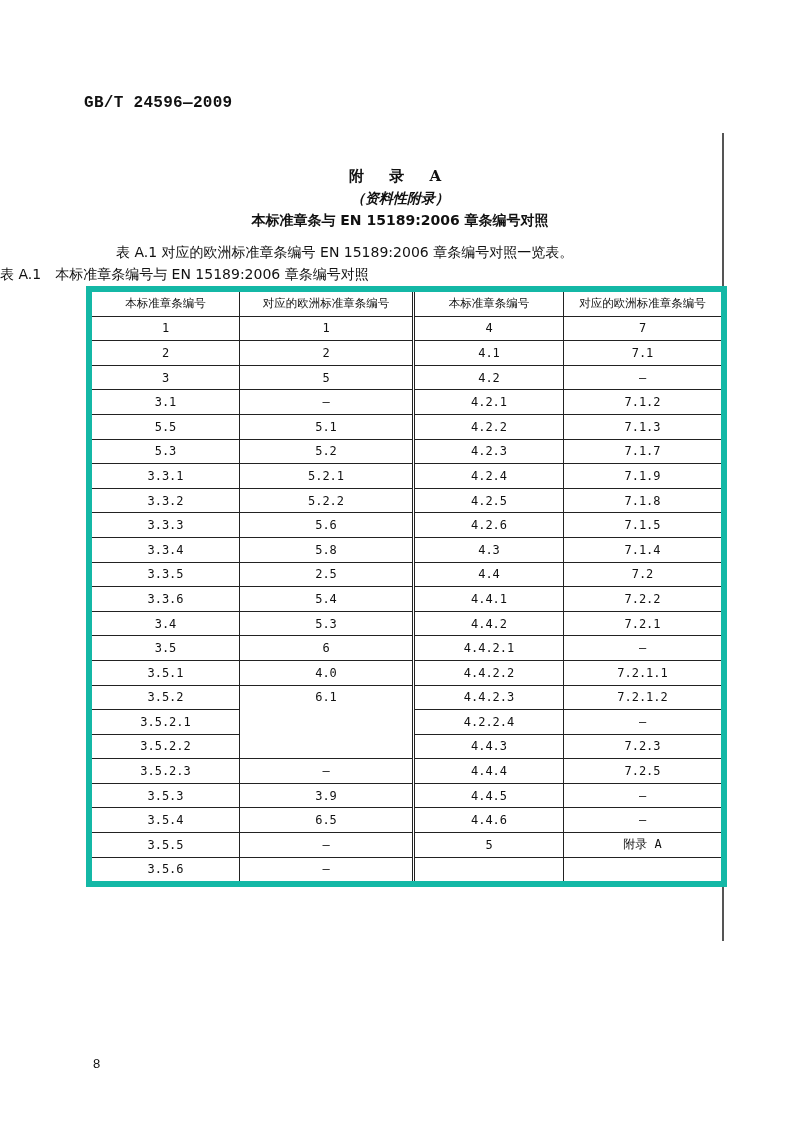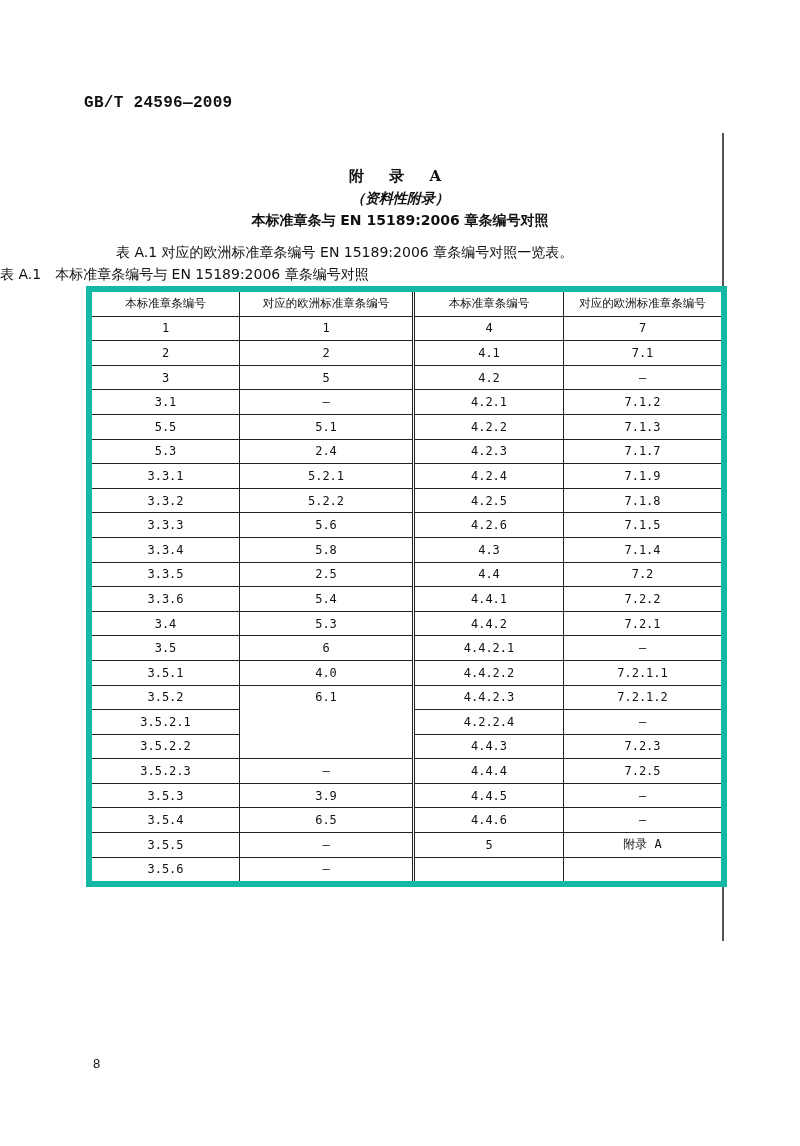--- a/index.html
+++ b/index.html
@@ -74,21 +74,21 @@
         <td class="c4">7.1.2</td>
       </tr>
       <tr>
         <td class="c1">5.5</td>
         <td class="c2">5.1</td>
         <td class="c3">4.2.2</td>
         <td class="c4">7.1.3</td>
       </tr>
       <tr>
         <td class="c1">5.3</td>
-        <td class="c2">2.4</td>
+        <td class="c2">5.2</td>
         <td class="c3">4.2.3</td>
         <td class="c4">7.1.7</td>
       </tr>
       <tr>
         <td class="c1">3.3.1</td>
         <td class="c2">5.2.1</td>
         <td class="c3">4.2.4</td>
         <td class="c4">7.1.9</td>
       </tr>
       <tr>

